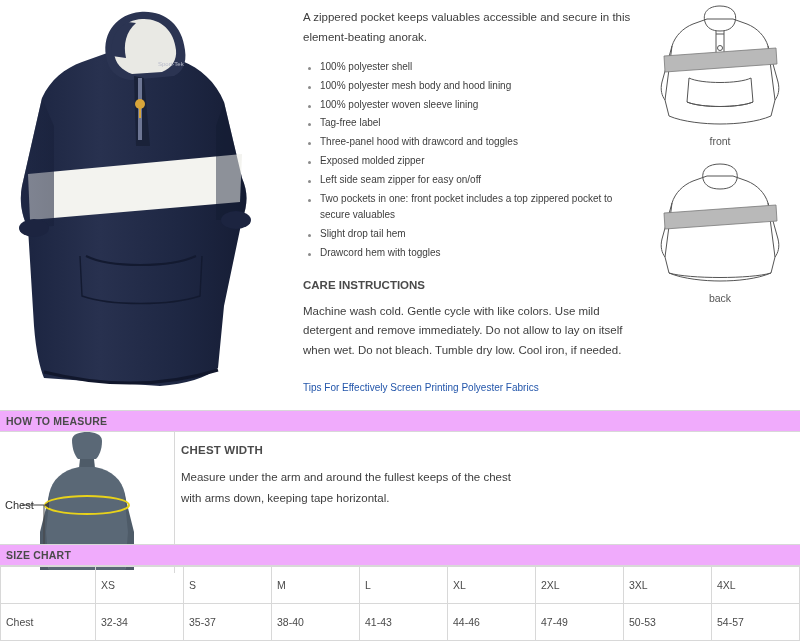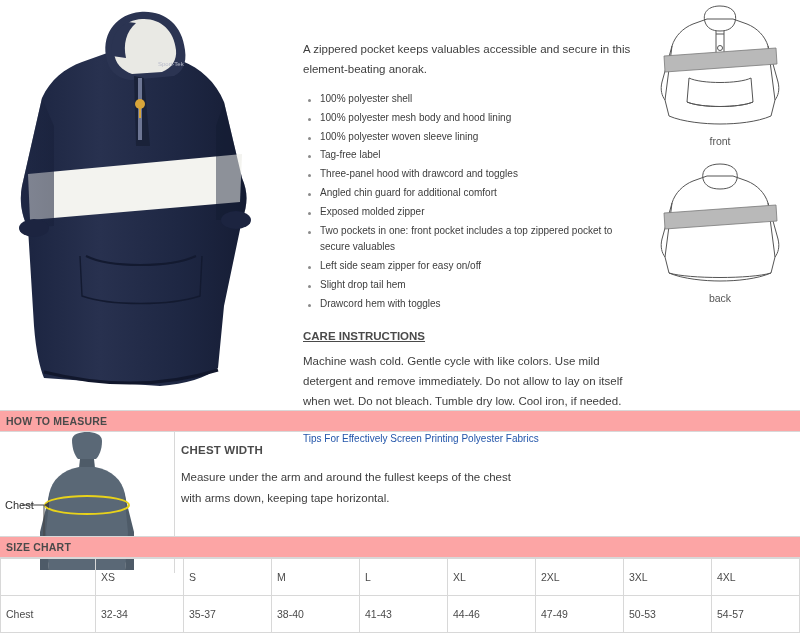--- a/index.html
+++ b/index.html
@@ -35,21 +35,20 @@
   }
 
   
   .desc-col {
     flex: 0 0 345px;
     width: 345px;
     padding: 8px 8px 0 8px;
     font-size: 11.5px;
     line-height: 1.72;
     color: #3d3d3d;
-    margin-top: 32px;
   }
   .desc-intro {
     margin: 0 0 12px 0;
     font-size: 11.5px;
     line-height: 1.7;
   }
   ul.features {
     list-style: none;
     margin: 0 0 14px 0;
     padding: 0;
@@ -67,21 +66,20 @@
     left: 5px; top: 8px;
     width: 3px; height: 3px;
     background: #8a8a8a;
     border-radius: 50%;
   }
   .care-title {
     font-size: 11.5px;
     font-weight: bold;
     color: #4a4a4a;
     margin: 6px 0 6px 0;
-    text-decoration: underline;
   }
   .care-text {
     margin: 0 0 16px 0;
     font-size: 11.5px;
     line-height: 1.72;
   }
   .tips-link {
     display: inline-block;
     color: #2255aa;
     font-size: 10px;
@@ -103,21 +101,21 @@
   .sketch-caption {
     font-size: 10.5px;
     color: #555;
     margin: 2px 0 14px 0;
   }
 
   
   .section-bar {
     border-top: 1px solid #d8d8d8;
     border-bottom: 1px solid #d8d8d8;
-    background: #fca5a5;
+    background: #f0abfc;
     height: 22px;
     display: flex;
     align-items: center;
     padding-left: 6px;
     font-size: 10.5px;
     font-weight: bold;
     letter-spacing: .2px;
     color: #4a4a4a;
   }
   .measure-section {
@@ -143,21 +141,21 @@
   }
   .measure-line {
     font-size: 11.5px;
     color: #3d3d3d;
     line-height: 1.85;
   }
 
   
   .sizechart-section {
     position: absolute;
-    left: 0; bottom: 8px;
+    left: 0; bottom: 0;
     width: 800px;
   }
   table.size-table {
     width: 800px;
     border-collapse: collapse;
     font-size: 10.5px;
     color: #4a4a4a;
   }
   table.size-table td {
     border: 1px solid #d8d8d8;
@@ -223,24 +221,23 @@
 
     <div class="desc-col">
       <p class="desc-intro">A zippered pocket keeps valuables accessible and secure in this element-beating anorak.</p>
 
       <ul class="features">
         <li>100% polyester shell</li>
         <li>100% polyester mesh body and hood lining</li>
         <li>100% polyester woven sleeve lining</li>
         <li>Tag-free label</li>
         <li>Three-panel hood with drawcord and toggles</li>
-        <li>Angled chin guard for additional comfort</li>
         <li>Exposed molded zipper</li>
+        <li>Left side seam zipper for easy on/off</li>
         <li>Two pockets in one: front pocket includes a top zippered pocket to secure valuables</li>
-        <li>Left side seam zipper for easy on/off</li>
         <li>Slight drop tail hem</li>
         <li>Drawcord hem with toggles</li>
       </ul>
 
       <div class="care-title">CARE INSTRUCTIONS</div>
       <p class="care-text">Machine wash cold. Gentle cycle with like colors. Use mild detergent and remove immediately. Do not allow to lay on itself when wet. Do not bleach. Tumble dry low. Cool iron, if needed.</p>
 
       <a class="tips-link" href="#">Tips For Effectively Screen Printing Polyester Fabrics</a>
     </div>
 

